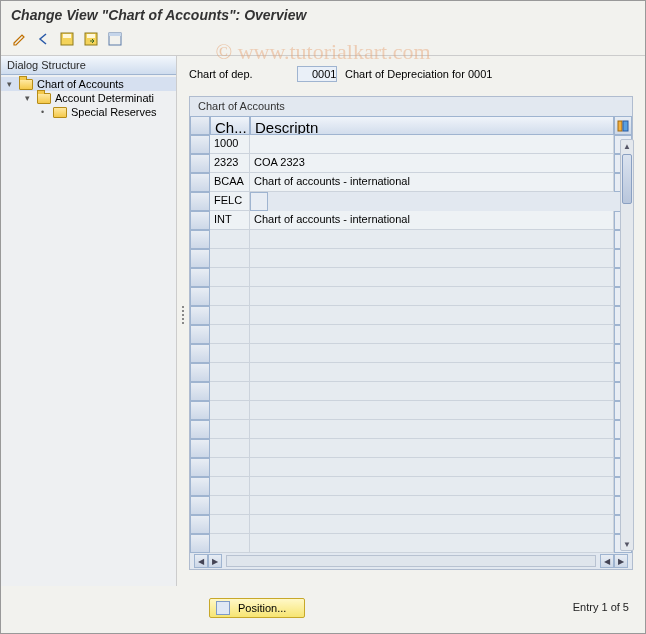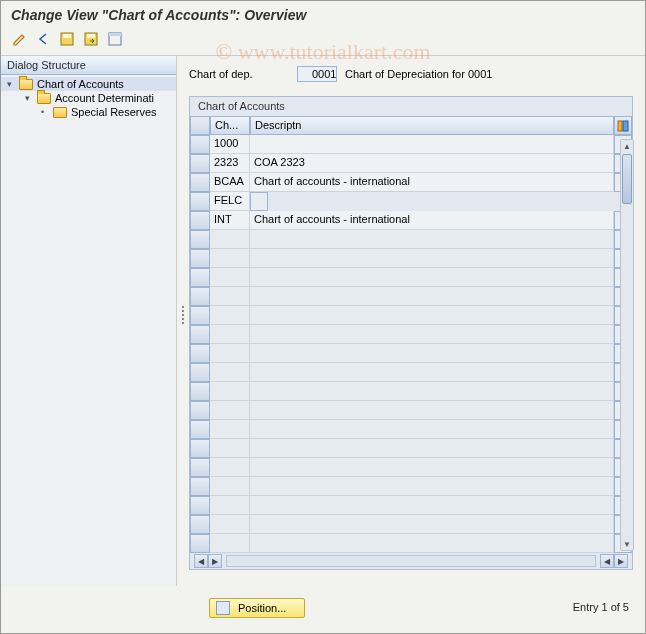--- a/index.html
+++ b/index.html
@@ -129,21 +129,21 @@
   }
   .grid-header, .grid-row {
     display: flex;
     height: 19px;
     align-items: stretch;
   }
   .grid-header .cell {
     background: linear-gradient(#f0f4fa, #d2ddec);
     border: 1px solid #9fb4d0;
     border-right: 1px solid #9fb4d0;
-    font-size: 11px;
+    font-size: 15px;
     padding: 2px 4px;
   }
   .grid-row .cell {
     background: #eef2f5;
     border-bottom: 1px solid #ccd3dc;
     border-right: 1px solid #ccd3dc;
     font-size: 11px;
     padding: 2px 4px;
   }
   .grid-row.empty .cell { background: #e6ebf0; }

